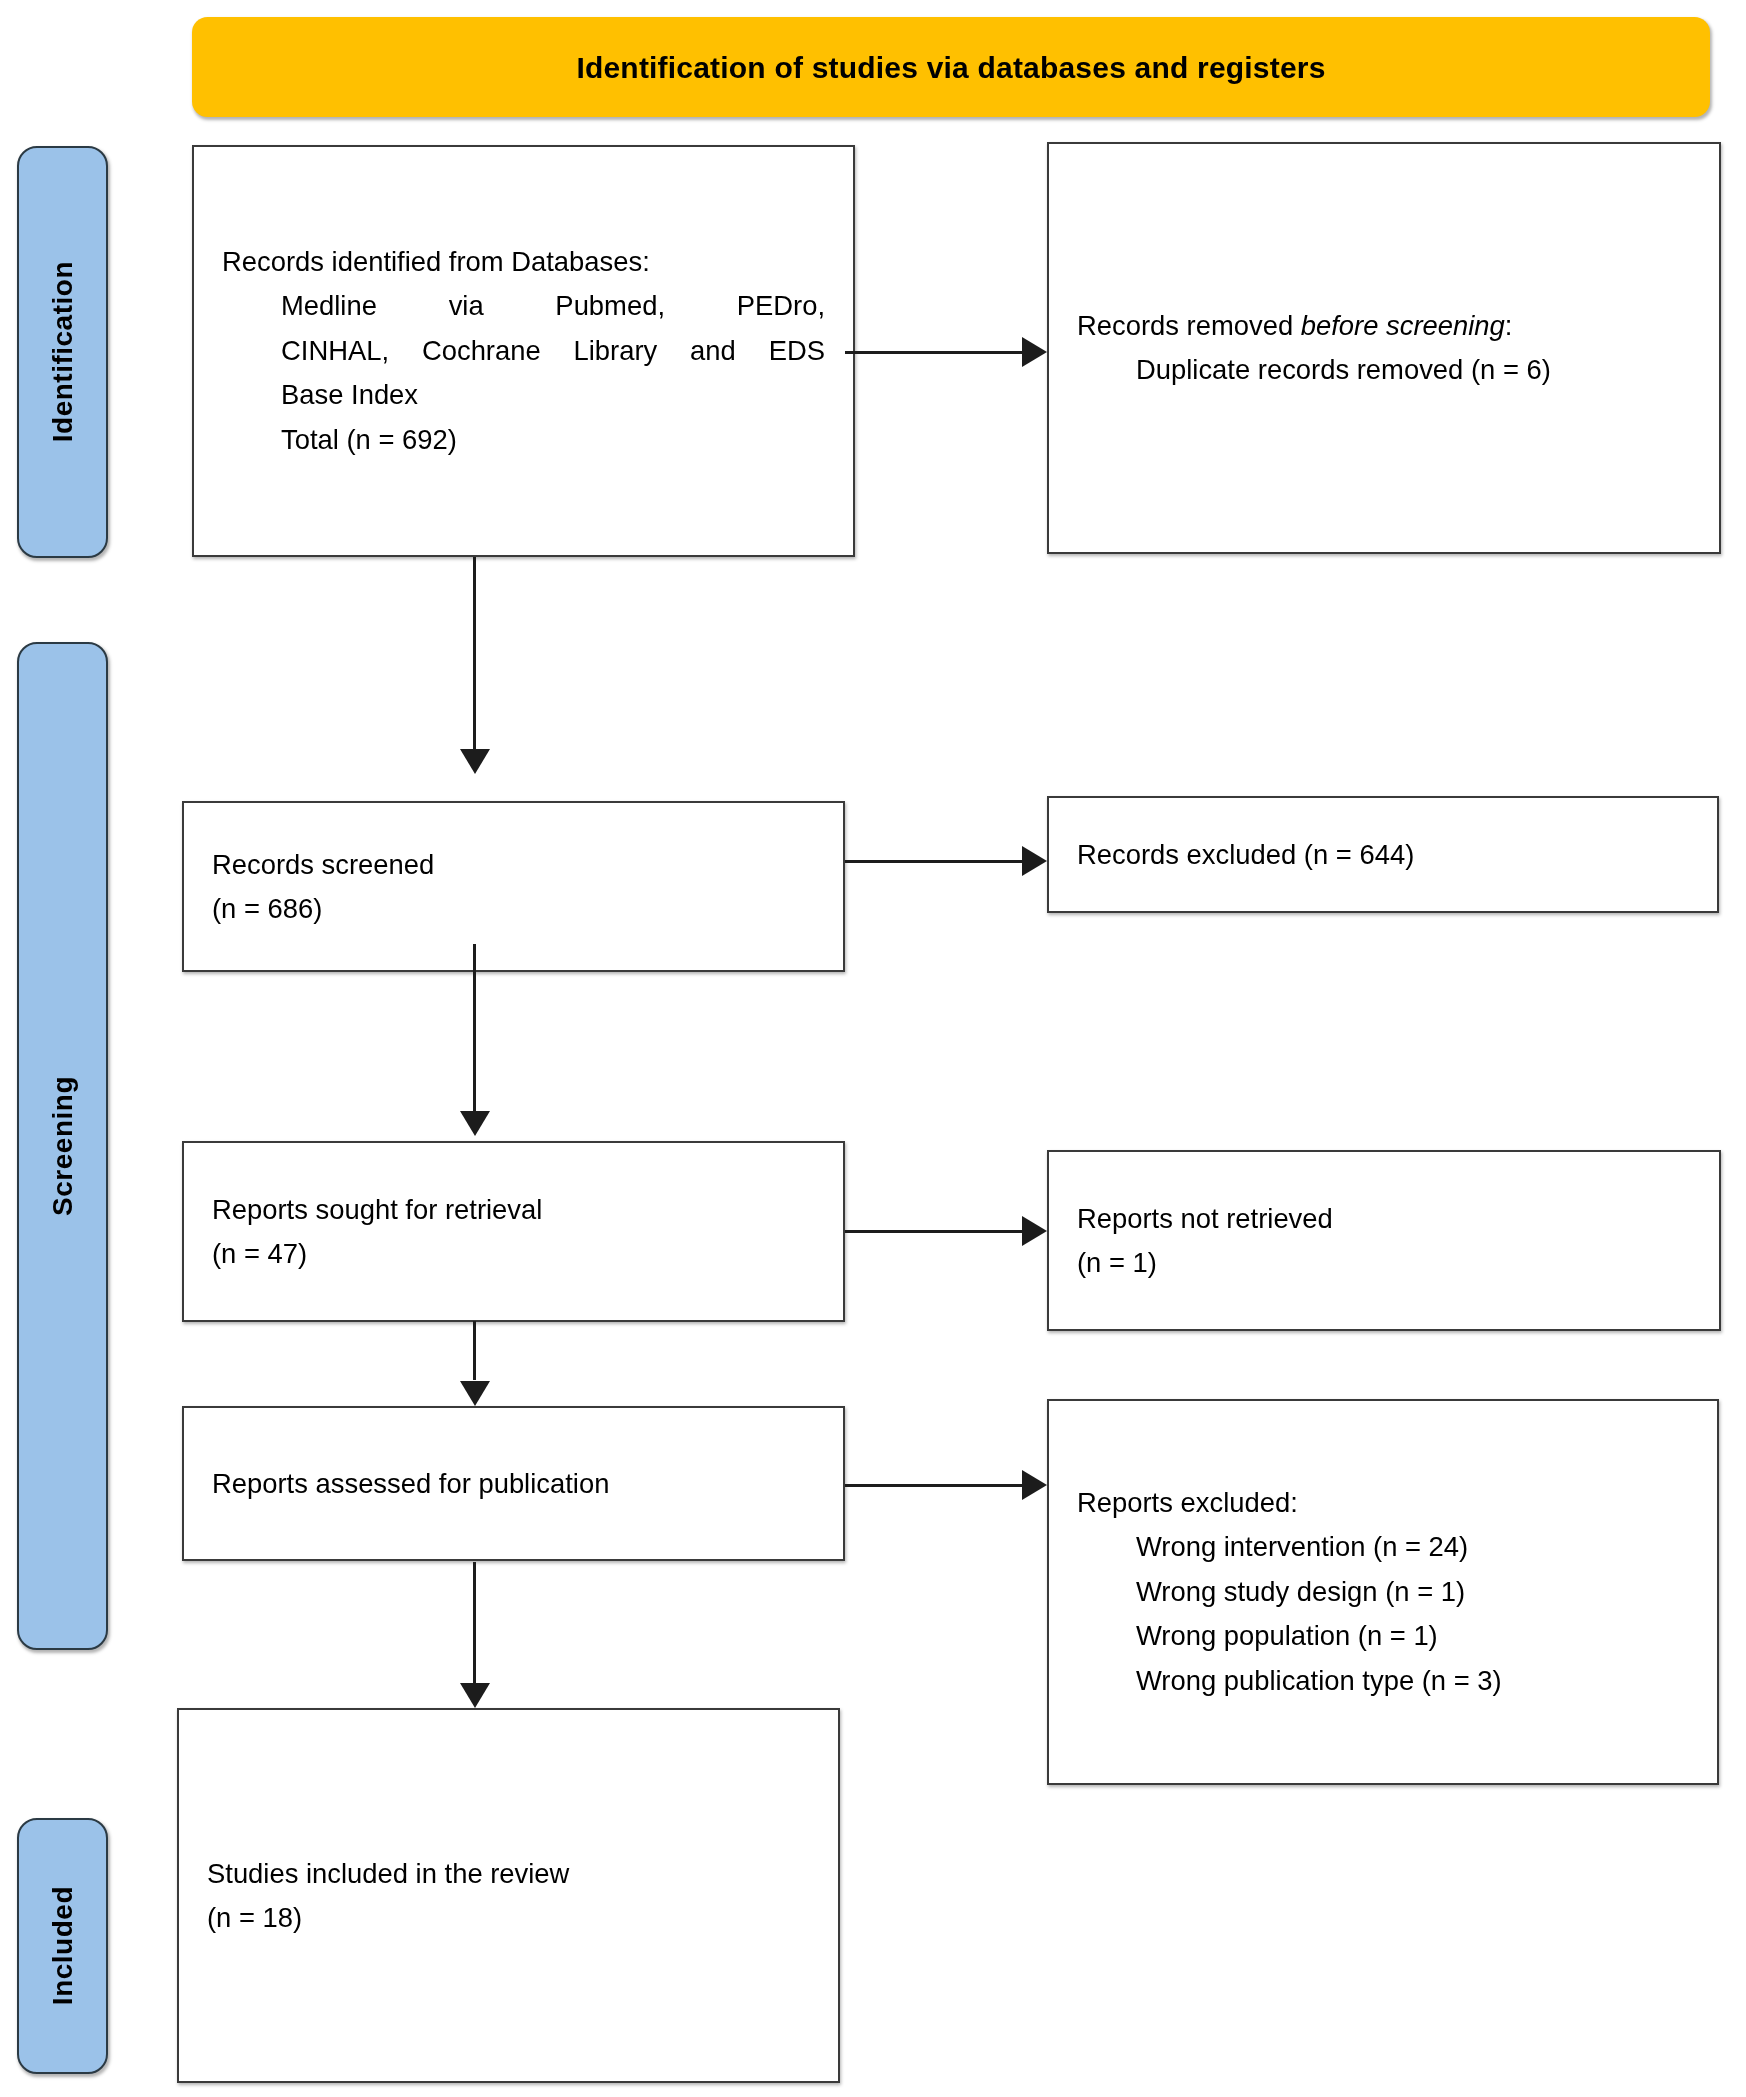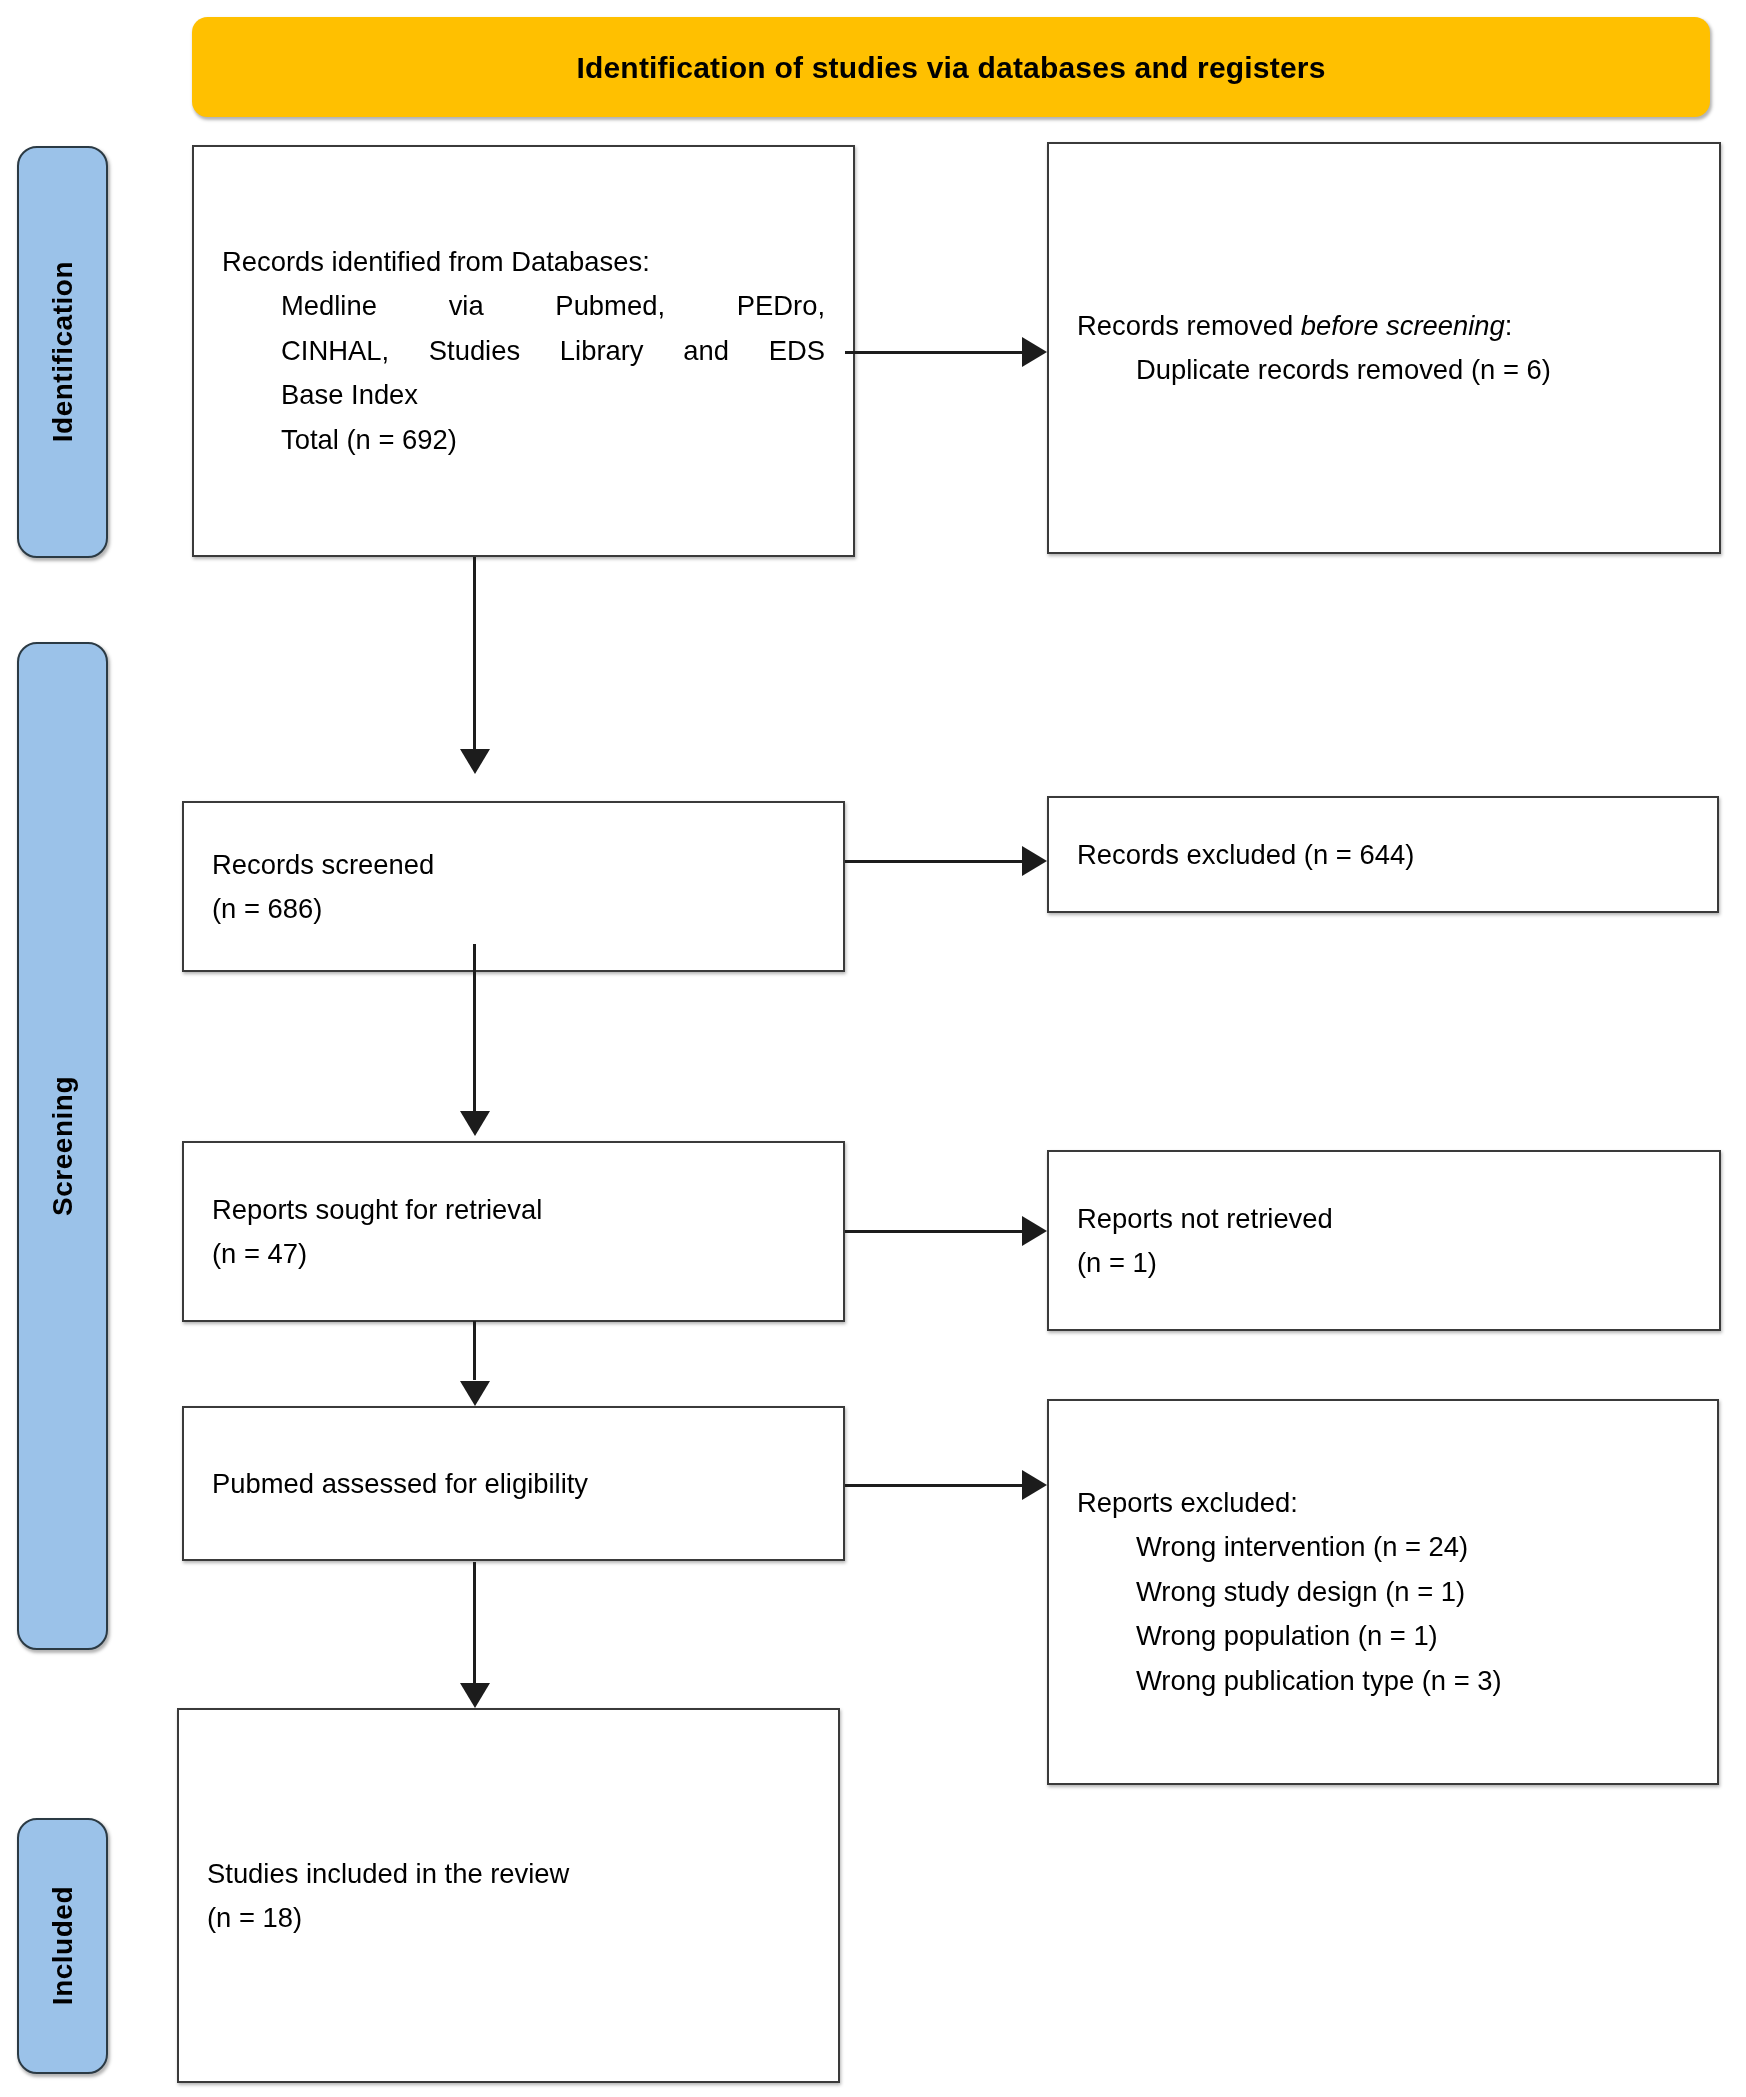--- a/index.html
+++ b/index.html
@@ -178,21 +178,21 @@
     <span class="stage-tab-label">Screening</span>
   </div>
   <div class="stage-tab" id="stage-included">
     <span class="stage-tab-label">Included</span>
   </div>
 
   <div class="flow-box" id="box-identified">
     <div class="flow-box-inner">
       <div class="flow-line">Records identified from Databases:</div>
       <div class="flow-line justified">Medline via Pubmed, PEDro,</div>
-      <div class="flow-line justified">CINHAL, Studies Library and EDS</div>
+      <div class="flow-line justified">CINHAL, Cochrane Library and EDS</div>
       <div class="flow-line indent">Base Index</div>
       <div class="flow-line indent">Total (n = 692)</div>
     </div>
   </div>
 
   <div class="flow-box" id="box-removed">
     <div class="flow-box-inner">
       <div class="flow-line"><span>Records removed </span><span class="em">before screening</span><span>:</span></div>
       <div class="flow-line indent">Duplicate records removed (n = 6)</div>
     </div>
@@ -220,21 +220,21 @@
 
   <div class="flow-box" id="box-not-retrieved">
     <div class="flow-box-inner">
       <div class="flow-line">Reports not retrieved</div>
       <div class="flow-line">(n = 1)</div>
     </div>
   </div>
 
   <div class="flow-box" id="box-assessed">
     <div class="flow-box-inner">
-      <div class="flow-line">Pubmed assessed for eligibility</div>
+      <div class="flow-line">Reports assessed for publication</div>
     </div>
   </div>
 
   <div class="flow-box" id="box-rep-excluded">
     <div class="flow-box-inner">
       <div class="flow-line">Reports excluded:</div>
       <div class="flow-line indent">Wrong intervention (n = 24)</div>
       <div class="flow-line indent">Wrong study design (n = 1)</div>
       <div class="flow-line indent">Wrong population (n = 1)</div>
       <div class="flow-line indent">Wrong publication type (n = 3)</div>

